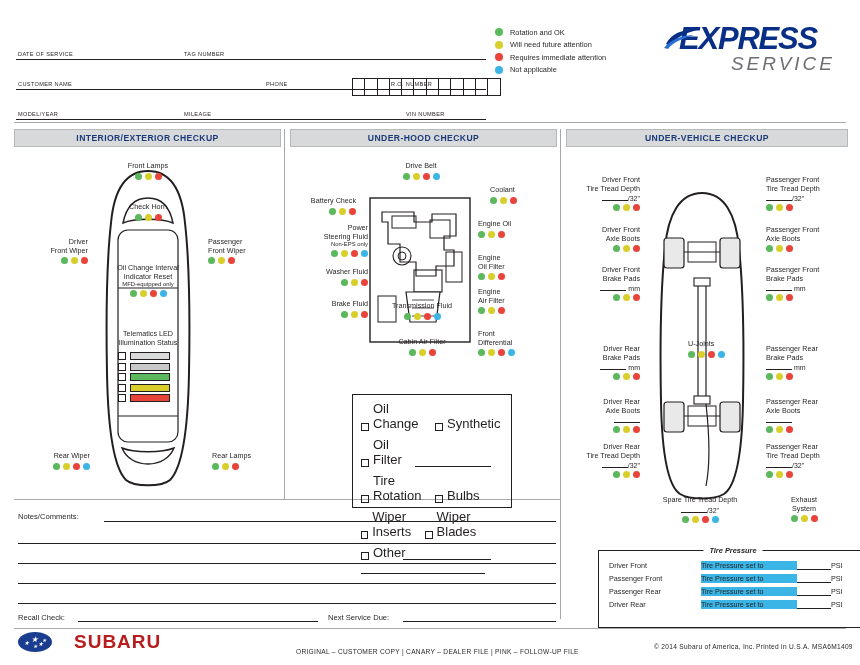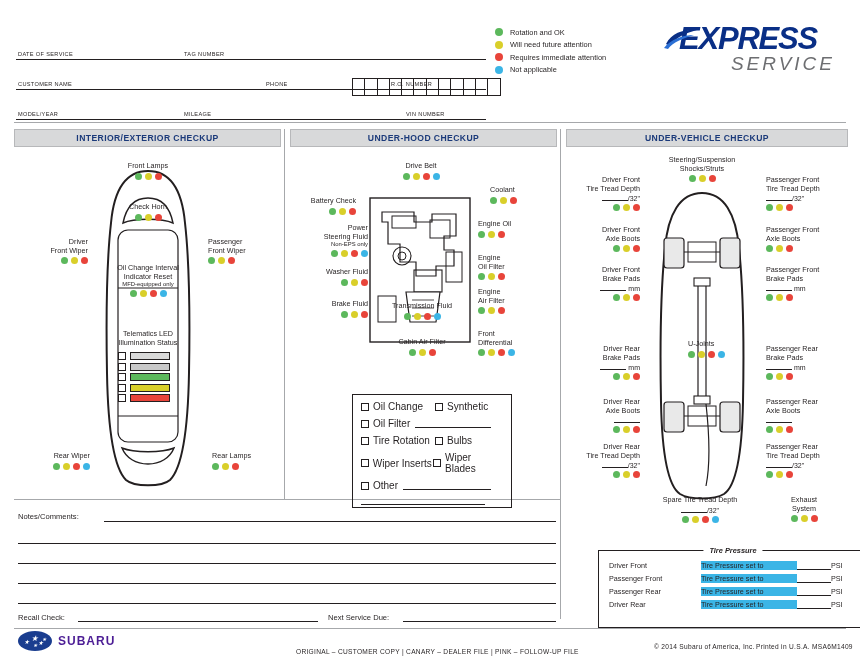--- a/index.html
+++ b/index.html
@@ -69,21 +69,21 @@
   .measure .ln{display:inline-block;width:26px;border-bottom:1px solid #231f20;height:7px;}
 
   
   .telebox{position:absolute;left:0;top:0;}
   .telerow{display:flex;align-items:center;gap:4px;margin-bottom:2.5px;}
   .telerow .sq{width:6px;height:6px;border:1px solid #231f20;}
   .telerow .bar{width:38px;height:6px;border:1px solid #231f20;}
 
   
   .chkbox{position:absolute;border:1px solid #231f20;}
-  .chkrow{display:flex;align-items:center;font-size:10px;}
+  .chkrow{display:flex;align-items:flex-end;font-size:13px;}
   .chkrow .cb{width:6px;height:6px;border:1px solid #231f20;margin-right:4px;}
   .chkline{display:inline-block;border-bottom:1px solid #231f20;height:8px;}
 
   
   .tpbox{position:absolute;border:1px solid #231f20;}
   .tptitle{position:absolute;top:-5px;left:50%;transform:translateX(-50%);
      background:#fff;padding:0 6px;font-size:7.4px;font-weight:bold;font-style:italic;}
   .tprow{display:flex;align-items:center;font-size:7.2px;height:13px;}
   .tprow .a{width:92px;}
   .tprow .b{width:96px;}
@@ -91,21 +91,21 @@
 
   
   .notelabel{position:absolute;font-size:7.6px;}
   .noteline{position:absolute;height:1px;background:#231f20;}
 
   
   .footer-txt{position:absolute;font-size:6.6px;letter-spacing:.3px;}
   .subarulogo{position:absolute;left:18px;top:631px;display:flex;align-items:center;}
   .subarulogo .oval{width:34px;height:20px;border-radius:50%;background:#1a3d8f;
      display:flex;align-items:center;justify-content:center;}
-  .subarulogo .word{font-size:12px;font-weight:bold;color:#4c1d95;letter-spacing:1px;margin-left:6px;}
+  .subarulogo .word{font-size:19px;font-weight:bold;color:#b91c1c;letter-spacing:1px;margin-left:22px;}
   .stars{position:relative;width:26px;height:12px;}
   .stars i{position:absolute;color:#fff;font-size:6px;line-height:6px;}
 
   svg{display:block;}
 </style>
 </head>
 <body>
 
 <div class="page">
 
@@ -469,29 +469,20 @@
     <rect x="46" y="206" width="16" height="8" fill="#ffffff" stroke="#231f20" stroke-width="1.1"></rect>
 
     <rect x="16" y="212" width="20" height="30" rx="3" fill="#e9e9e9" stroke="#231f20" stroke-width="1.2"></rect>
     <rect x="72" y="212" width="20" height="30" rx="3" fill="#e9e9e9" stroke="#231f20" stroke-width="1.2"></rect>
     <line x1="36" y1="226" x2="72" y2="226" stroke="#231f20" stroke-width="1.2"></line>
     <rect x="40" y="216" width="28" height="20" fill="none" stroke="#231f20" stroke-width="1"></rect>
 
     <path d="M58 214 C62 250 62 276 58 296" fill="none" stroke="#231f20" stroke-width="1.2"></path>
   </svg>
 
-  <div class="item" style="left:640px;top:156px;width:124px;">
-    <div class="cap">Steering/Suspension</div>
-    <div class="cap">Shocks/Struts</div>
-    <div class="dots">
-        <i class="g"></i>
-        <i class="y"></i>
-        <i class="r"></i>
-      </div>
-  </div>
 
   <div class="item left" style="left:566px;top:176px;width:74px;">
     <div class="cap">Driver Front</div>
     <div class="cap">Tire Tread Depth</div>
     <div class="measure"><span class="ln"></span><span>/32"</span></div>
     <div class="dots">
         <i class="g"></i>
         <i class="y"></i>
         <i class="r"></i>
       </div>

